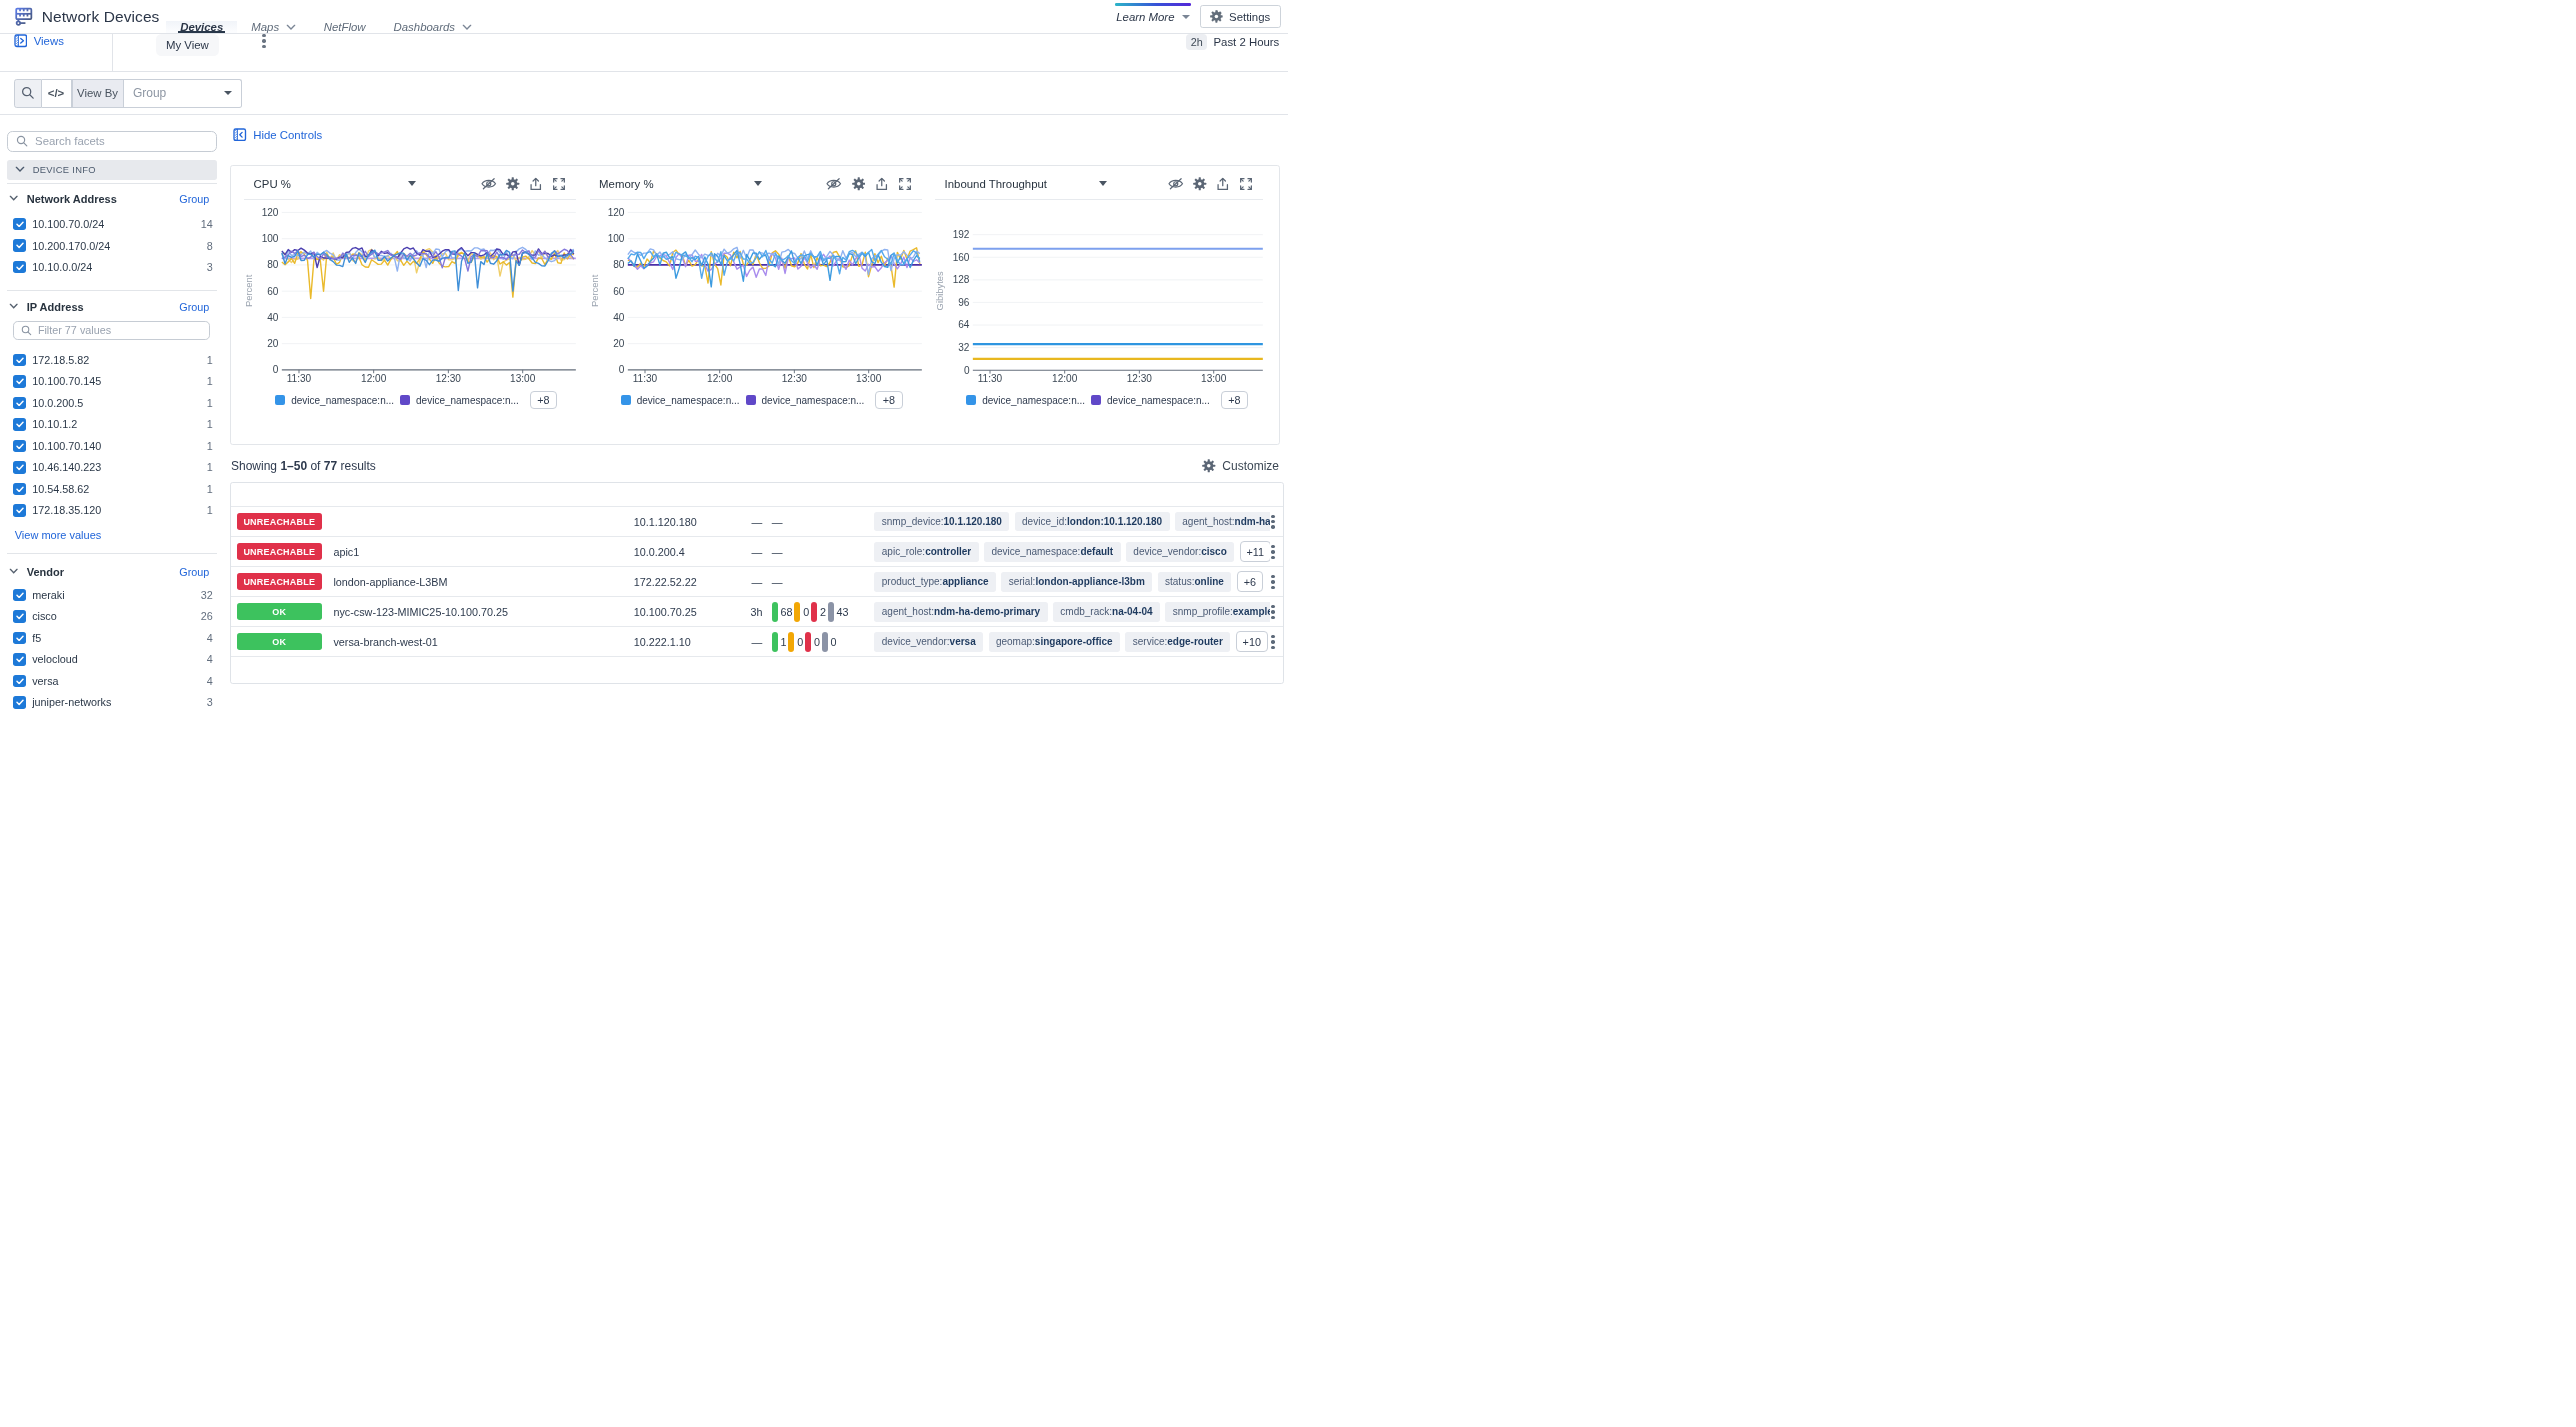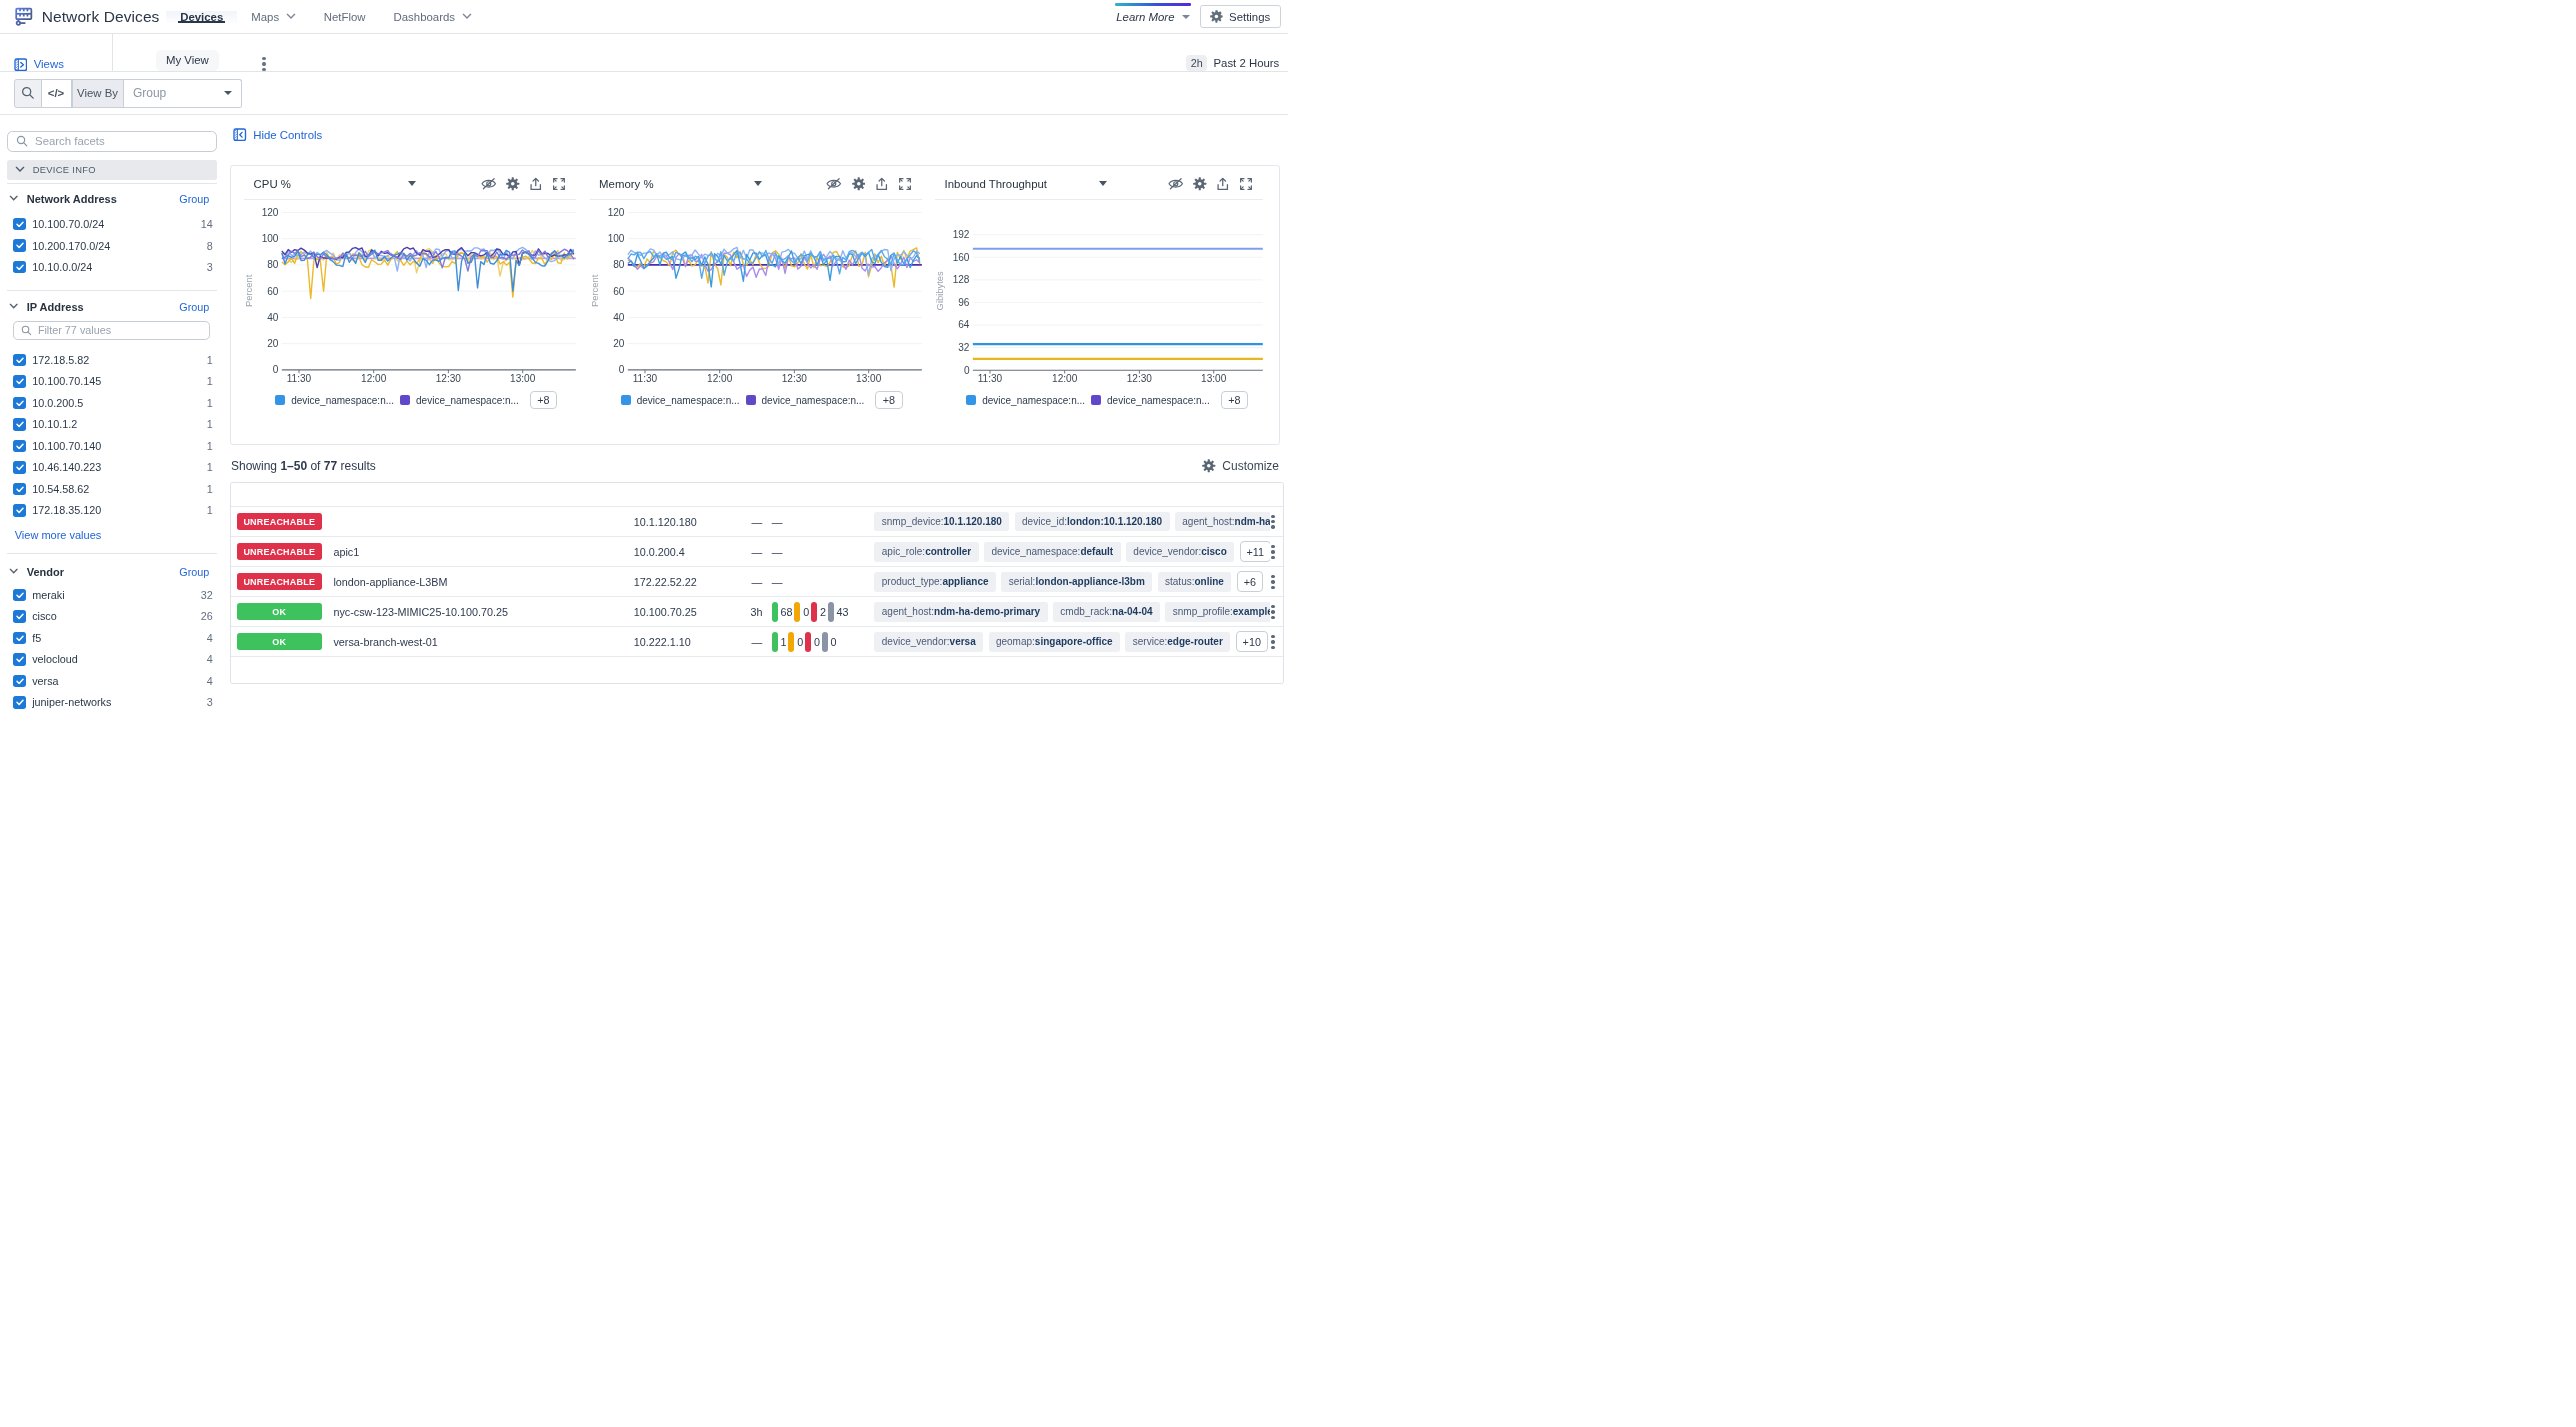--- a/index.html
+++ b/index.html
@@ -3,35 +3,35 @@
 <meta charset="utf-8">
 <style>
 * { margin:0; padding:0; box-sizing:border-box; }
 html,body { width:1288px; height:714px; overflow:hidden; background:#fff;
   font-family:"Liberation Sans", sans-serif; color:#2e3a4e; }
 
 
 .topnav { height:34px; border-bottom:0.7px solid #e1e4e9; display:flex; align-items:center; position:relative; }
 .logo { margin-left:13.5px; }
 .apptitle { font-size:15.5px; font-weight:500; color:#2b3648; margin-left:8.7px; letter-spacing:0.1px; }
-.tabs { display:flex; height:100%; align-items:center; margin-left:6.7px; }
+.tabs { display:flex; height:100%; align-items:flex-end; margin-left:6.7px;font-style:italic; }
 .tab { display:flex; align-items:center; font-size:11.4px; color:#5f6b7a; padding:0 14px; position:relative; }
 .tab.active { color:#2b3648; font-weight:700; background:linear-gradient(180deg,#f1f4f9 0%,#fbfcfe 85%); }
 .tab.active::after { content:""; position:absolute; left:12px; right:12px; bottom:0; height:2px; background:#28374a; }
 .caret { width:0; height:0; border-left:4px solid transparent; border-right:4px solid transparent; border-top:4.7px solid #7a8595; display:inline-block; }
 .topnav-right { position:absolute; right:7.4px; top:0; height:100%; display:flex; align-items:center; }
 .learnmore { position:relative; display:flex; align-items:center; padding:0 1.3px; height:100%;font-style:italic; }
 .learnmore::before { content:""; position:absolute; top:3.4px; left:0; right:0; height:2.7px; border-radius:1.3px;
   background:linear-gradient(90deg,#2cb5c8 0%, #3751d8 55%, #5428d8 100%); }
 .learnmore .t { font-size:11.4px; color:#2b3648; margin-right:7.4px; }
 .settings-btn { display:flex; align-items:center; border:0.7px solid #cdd3da; border-radius:2.7px; height:23.6px; padding:0 9.4px; margin-left:8.7px; background:#fff; }
 .settings-btn .t { font-size:11.4px; color:#2b3648; margin-left:6px; }
 
 
-.row2 { height:38px; border-bottom:0.7px solid #e1e4e9; display:flex; align-items:flex-end; position:relative;gap:32px; }
+.row2 { height:38px; border-bottom:0.7px solid #e1e4e9; display:flex; align-items:flex-start; position:relative;gap:32px; }
 .views { display:flex; align-items:center; margin-left:13.5px; color:#2165d9; font-size:11.4px; font-weight:500; }
 .views svg { margin-right:6.7px; }
 .row2 .vdiv { width:0.7px; height:100%; background:#e1e4e9; margin-left:16px; }
 .myview { background:#f6f7f9; border-radius:5.4px; height:21.5px; display:flex; align-items:center; padding:0 10px; margin-left:11.4px; font-size:11.4px; color:#2b3648; }
 .kebab { margin-left:11.4px; display:inline-flex; flex-direction:column; gap:2px; }
 .kebab i { width:3.4px; height:3.4px; border-radius:50%; background:#6a7482; }
 .row2-right { position:absolute; right:8.7px; display:flex; align-items:center; }
 .badge2h { background:#eceef2; border-radius:4px; font-size:10.8px; color:#3f4a57; padding:2px 4.7px; }
 .past2h { font-size:11.4px; color:#2b3648; margin-left:6px; }
 

